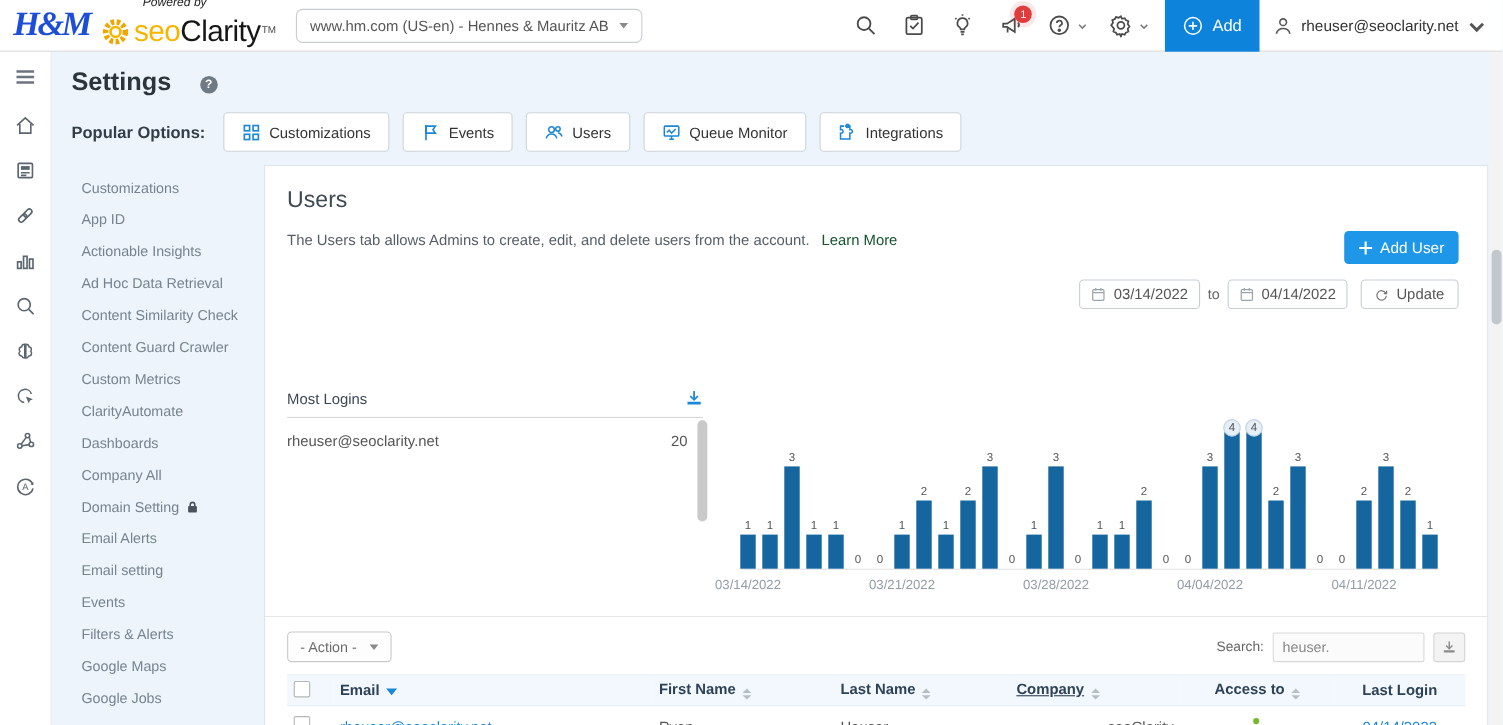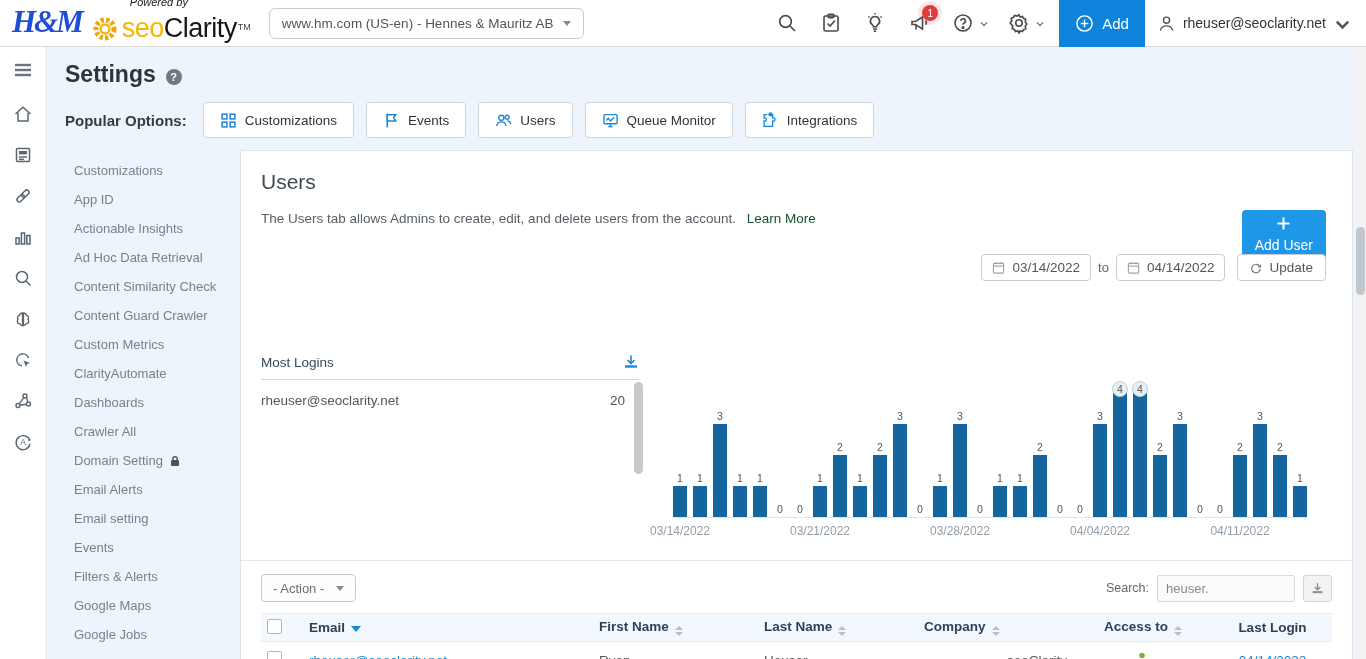--- a/index.html
+++ b/index.html
@@ -38,21 +38,21 @@
   .app { display:flex; height:612px; }
   .rail { width:47px; background:#fff; border-right:1px solid #e6e6e6; display:flex;
     flex-direction:column; align-items:center; padding-top:13px; }
   .rail-icon { width:20px; height:20px; color:#5b6670; margin-bottom:21px; cursor:pointer; }
   .rail-icon svg { width:100%; height:100%; display:block; }
   .rail-burger { margin-bottom:24px; color:#6b7280; }
 
   
   .content { flex:1; position:relative; background:#edf4fb; overflow:hidden; }
   .page-head { padding:14px 0 0 18px; }
-  .title-row { display:flex; align-items:center; gap:10px; }
+  .title-row { display:flex; align-items:center; gap:26px; }
   .page-title { font-size:23px; font-weight:bold; color:#2c343c; }
   .help-dot { width:16px; height:16px; border-radius:50%; background:#6f7a85; color:#fff;
     font-size:11px; font-weight:bold; display:flex; align-items:center; justify-content:center;
     margin-top:4px; cursor:pointer; }
   .popular-row { display:flex; align-items:center; margin-top:14px; }
   .popular-label { font-size:15px; font-weight:bold; color:#333d47; margin-right:16px; }
   .pop-btn { background:#fff; border:1px solid #ccd4db; border-radius:4px; padding:0 16px;
     height:36px; display:flex; align-items:center; gap:8px; font-size:13.5px; color:#333;
     margin-right:12px; cursor:pointer; }
   .pop-btn svg { width:17px; height:17px; color:#1a87d7; }
@@ -63,21 +63,21 @@
     gap:6px; cursor:pointer; white-space:nowrap; }
   .nav-item svg { width:12px; height:12px; color:#4a545e; }
 
   .card { flex:1; background:#fff; border:1px solid #dde4ea; margin-right:13px;
     min-height:520px; position:relative; padding:0 20px; }
   .users-title { font-size:21px; color:#3f4a55; font-weight:normal; margin-top:19px; }
   .users-desc { font-size:13.5px; color:#555e66; margin-top:17px; }
   .learn-more { color:#14532d; margin-left:7px; cursor:pointer; text-decoration:none; }
   .add-user-btn { position:absolute; right:26px; top:59px; background:#1e97e8; color:#fff;
     border-radius:4px; padding:7px 13px; font-size:14px; display:flex; align-items:center;
-    gap:7px; cursor:pointer;flex-direction:column; }
+    gap:7px; cursor:pointer; }
   .date-row { position:absolute; right:26px; top:103px; display:flex; align-items:center; gap:7px; }
   .date-input { border:1px solid #c6cdd4; border-radius:4px; background:#fff; height:27px;
     display:flex; align-items:center; gap:7px; padding:0 10px; font-size:13.5px; color:#555;
     cursor:pointer; }
   .date-input svg { width:13px; height:13px; color:#9aa4ad; }
   .to-label { font-size:13px; color:#666; }
   .update-btn { border:1px solid #c6cdd4; border-radius:4px; background:#fff; height:27px;
     display:flex; align-items:center; gap:7px; padding:0 12px; font-size:13.5px; color:#555;
     margin-left:5px; cursor:pointer; }
   .update-btn svg { width:12px; height:12px; color:#777; }
@@ -129,21 +129,21 @@
 
   table.users { width:100%; border-collapse:collapse; margin-top:11px; }
   table.users th { background:#f2f8fd; border-top:1px solid #e3edf5; border-bottom:1px solid #e3edf5;
     font-size:13.5px; color:#2e4257; font-weight:bold; height:28px; text-align:left; padding:0 6px; }
   table.users td { font-size:13.5px; color:#555; height:37px; border-bottom:1px solid #ededed;
     padding:0 6px; }
   .col-check { width:42px; }
   .col-email { width:290px; }
   .col-first { width:165px;margin-left:12px; }
   .col-last  { width:160px; }
-  .col-comp  { width:155px; text-align:right; }
+  .col-comp  { width:155px; text-align:right;text-decoration:underline; }
   .col-acc   { width:140px; text-align:center !important; }
   .col-login { text-align:center !important; }
   .chk { width:15px; height:15px; border:1px solid #b5b5b5; border-radius:2px; background:#fff;
     display:inline-block; cursor:pointer; }
   .link-blue { color:#1a87d7; text-decoration:none; cursor:pointer; }
   .sort-down { display:inline-block; width:0; height:0; border-left:5px solid transparent;
     border-right:5px solid transparent; border-top:6px solid #1a87d7; margin-left:6px; }
   .sort-both { display:inline-flex; flex-direction:column; gap:2px; margin-left:6px; vertical-align:1px; }
   .sort-both i { width:0; height:0; border-left:4px solid transparent; border-right:4px solid transparent; }
   .sort-both .up { border-bottom:4px solid #b7bfc6; }
@@ -410,21 +410,21 @@
           <div class="nav-item">
             <span>Custom Metrics</span>
           </div>
           <div class="nav-item">
             <span>ClarityAutomate</span>
           </div>
           <div class="nav-item">
             <span>Dashboards</span>
           </div>
           <div class="nav-item">
-            <span>Crawler All</span>
+            <span>Company All</span>
           </div>
           <div class="nav-item">
             <span>Domain Setting</span>
             <span style="display:flex;width:12px;height:12px">
               <svg viewBox="0 0 12 12" fill="currentColor">
                 <path d="M3.2 5V3.8a2.8 2.8 0 0 1 5.6 0V5h-1.4V3.8a1.4 1.4 0 0 0-2.8 0V5z"></path>
                 <rect x="2" y="5" width="8" height="6" rx="1"></rect>
               </svg>
             </span>
           </div>

